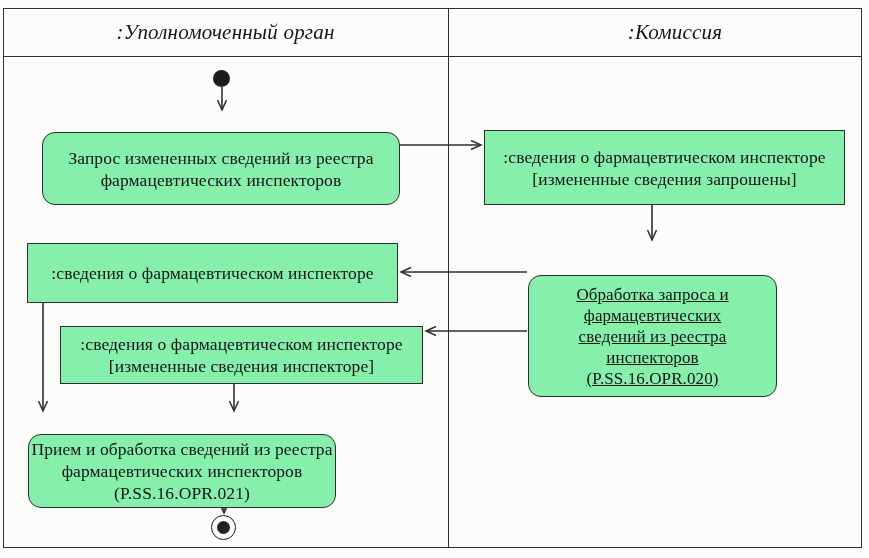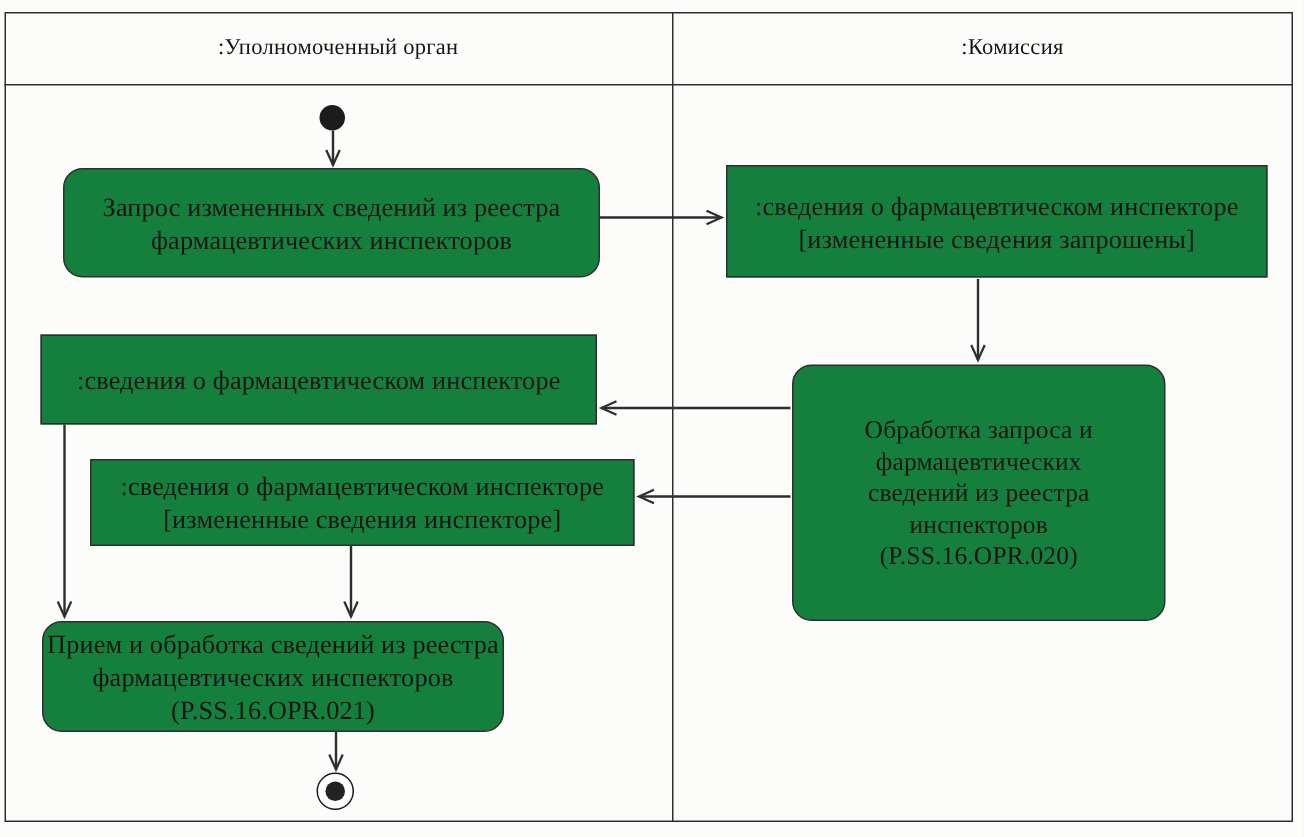--- a/index.html
+++ b/index.html
@@ -35,35 +35,37 @@
     left: 3px; top: 56px;
     width: 859px; height: 0;
     border-top: 1.5px solid #2e2e2e;
   }
   .lane-header {
     position: absolute;
     top: 8px; height: 48px;
     display: flex;
     align-items: center;
     justify-content: center;
-    font-size: 15px;
+    font-size: 21px;
     letter-spacing: 0.2px;
+    font-style: italic;
   }
   .lane-header.left  { left: 3px;   width: 445px; }
   .lane-header.right { left: 468px; width: 414px; }
 
   .node {
     position: absolute;
     box-sizing: border-box;
     border: 1.5px solid #2e2e2e;
-    background: #15803d;
+    background: #86efac;
     display: flex;
     align-items: center;
     justify-content: center;
     text-align: center;
+    margin-top: 20px;
   }
   .action { border-radius: 13px; }
   .object { border-radius: 0; }
   .label {
     font-size: 17.5px;
     line-height: 22px;
     letter-spacing: 0.1px;
     white-space: nowrap;
   }
   .label.small {
@@ -145,21 +147,21 @@
     </div>
   </div>
 
   <div class="node object" style="left:484px; top:110px; width:361px; height:75px;">
     <div class="label">
       <div>:сведения о фармацевтическом инспекторе</div>
       <div>[измененные сведения запрошены]</div>
     </div>
   </div>
 
-  <div class="node action" style="left:528px; top:243px; width:249px; height:171px;">
+  <div class="node action" style="left:528px; top:255px; width:249px; height:122px;text-decoration:underline;">
     <div class="label small">
       <div>Обработка запроса и</div>
       <div>фармацевтических</div>
       <div>сведений из реестра</div>
       <div>инспекторов</div>
       <div>(P.SS.16.OPR.020)</div>
     </div>
   </div>
 
   <div class="node object" style="left:27px; top:223px; width:371px; height:60px;">

